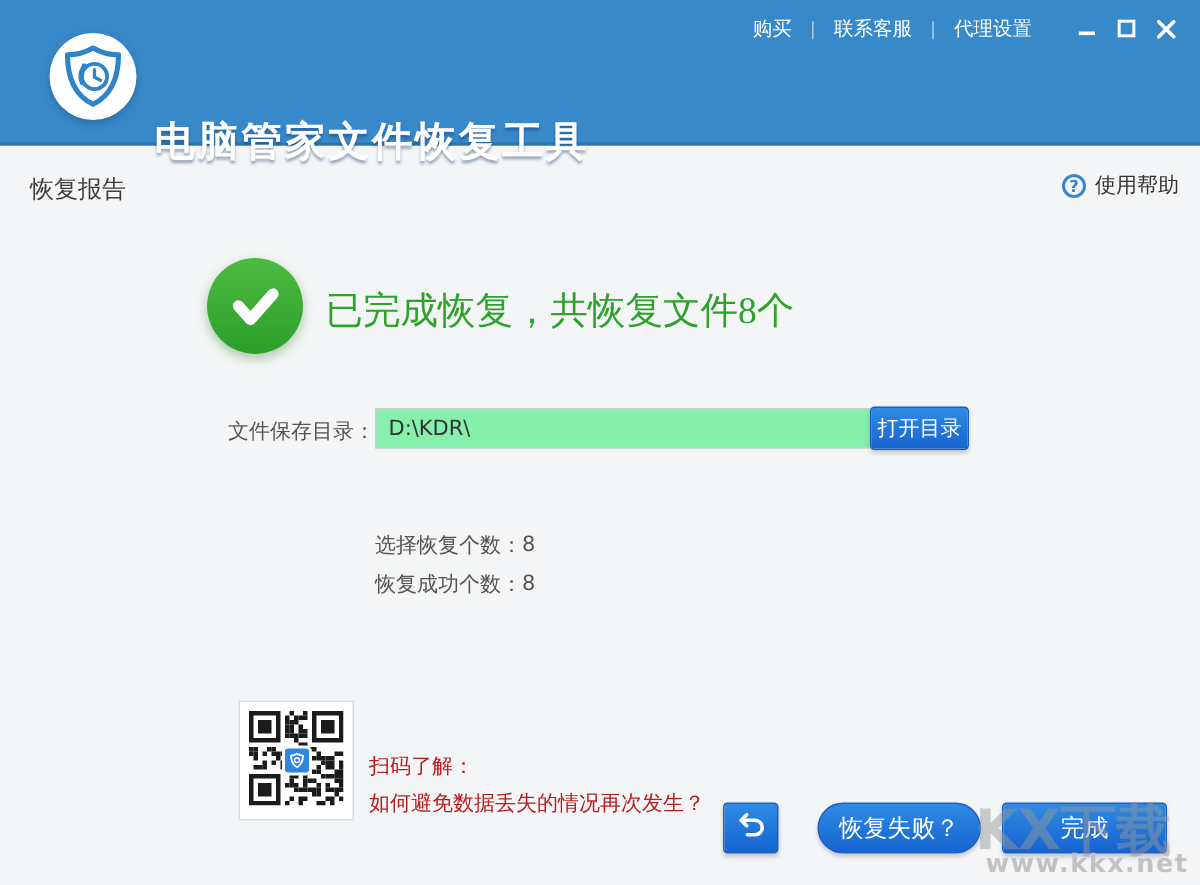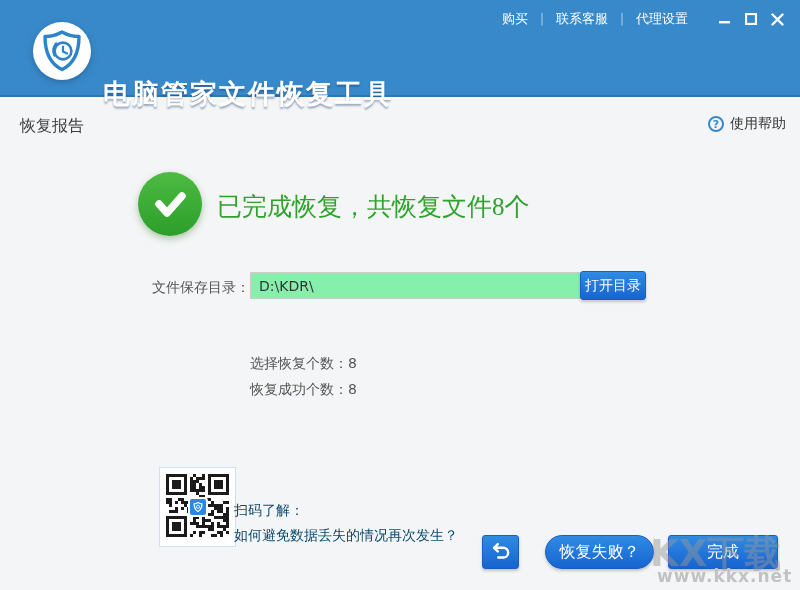--- a/index.html
+++ b/index.html
@@ -53,21 +53,21 @@
   .stat { position:absolute; left:250px; font-size:14px; color:#555; display:flex; }
   .stat-1 { top:320px; } .stat-2 { top:355px;text-align:right; } .stat-3 { top:381px; }
 
   
   .qr-box { position:absolute; left:159px; top:467px; width:77px; height:80px;
             background:#fff; border:1px solid #cfdff0; display:flex; align-items:center;
             justify-content:center; }
   .qr-logo { position:absolute; left:50%; top:50%; transform:translate(-50%,-50%);
              width:20px; height:20px; background:#2f86e0; border:2px solid #fff;
              border-radius:4px; display:flex; align-items:center; justify-content:center; }
-  .qr-line { position:absolute; left:234px; font-size:14px; color:#0c4a6e; white-space:nowrap; }
+  .qr-line { position:absolute; left:246px; font-size:14px; color:#b91c1c; white-space:nowrap; }
   .qr-line-1 { top:502px; } .qr-line-2 { top:527px; }
 
   
   .undo-btn  { position:absolute; left:482px; top:535px; width:37px; height:34px; }
   .retry-btn { position:absolute; left:545px; top:535px; width:109px; height:34px; font-size:16px;border-radius:17px; }
   .done-btn  { position:absolute; left:668px; top:535px; width:110px; height:34px; font-size:16px; }
 
   
   .wm-logo { position:absolute; left:650px; top:529px; font-size:37px; font-weight:bold;
              color:rgba(150,150,150,.48); letter-spacing:0px; z-index:6; pointer-events:none;

